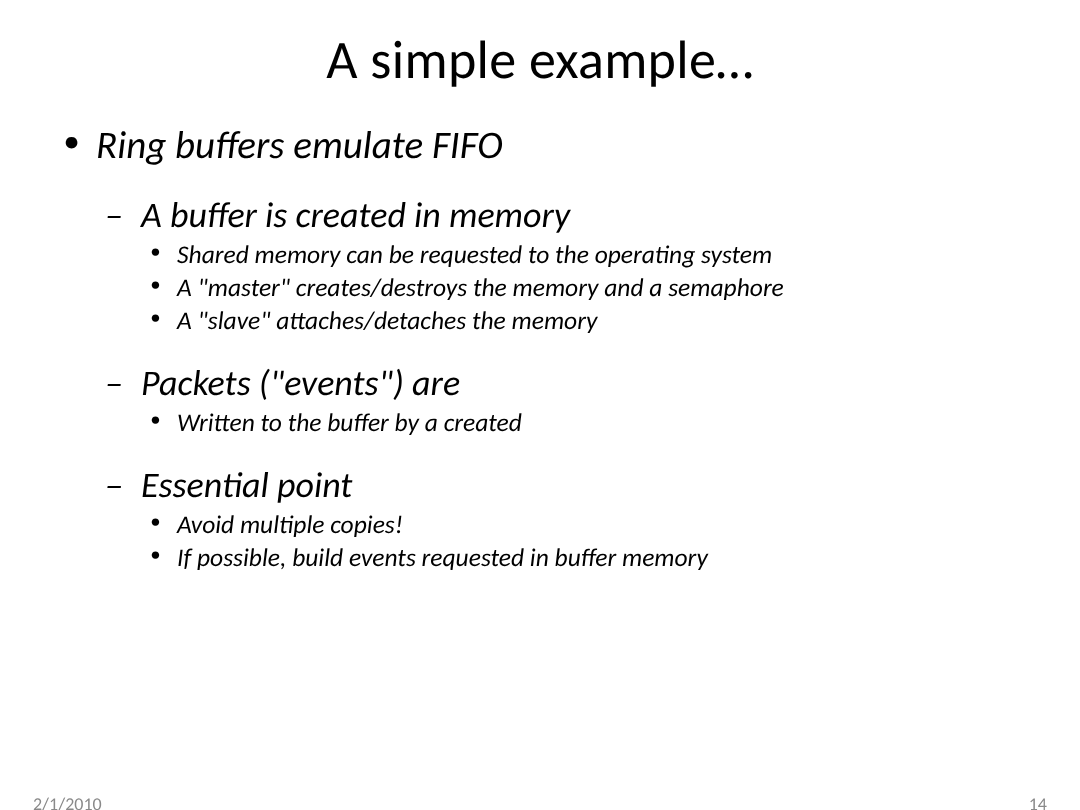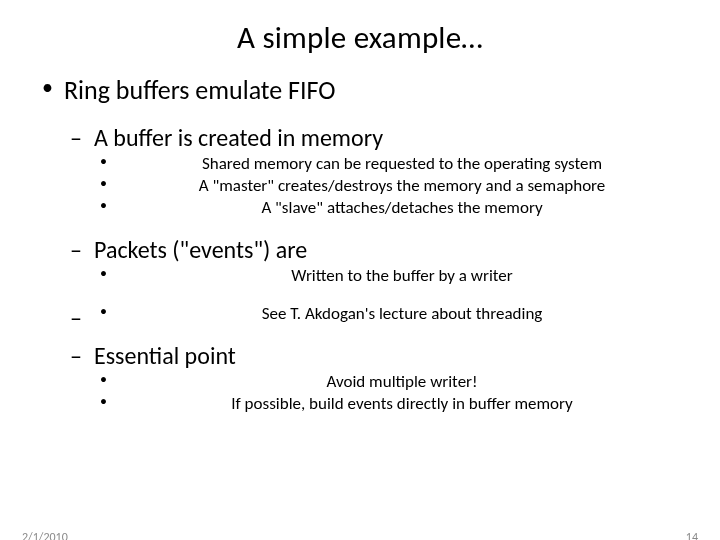--- a/index.html
+++ b/index.html
@@ -14,35 +14,36 @@
     position: relative;
   }
   .slide {
     position: relative;
     width: 720px;
     height: 540px;
     box-sizing: border-box;
   }
   .title {
     text-align: center;
-    font-size: 31px;
+    font-size: 36px;
     font-weight: 400;
     margin: 18px 0 18px 0;
     letter-spacing: 0.2px;
   }
   .content {
     padding: 0 34px 0 34px;
   }
   ul {
     margin: 0;
     padding: 0;
     list-style: none;
   }
   li {
     position: relative;
+    font-style: italic;
   }
 
   
   .lvl1 > li {
     padding-left: 30px;
     font-size: 26px;
     line-height: 1.25;
     margin-bottom: 2px;
   }
   .lvl1 > li::before {
@@ -66,21 +67,20 @@
   .lvl2 > li::before {
     content: "–";
     position: absolute;
     left: 6px;
     top: 0;
   }
 
   
   .lvl3 {
     margin-top: 0;
-    text-align: center;
   }
   .lvl3 > li {
     padding-left: 24px;
     font-size: 17px;
     line-height: 1.3;
   }
   .lvl3 > li::before {
     content: "•";
     position: absolute;
     left: 6px;
@@ -119,33 +119,30 @@
             <span>A buffer is created in memory</span>
             <ul class="lvl3">
               <li><span>Shared memory can be requested to the operating system</span></li>
               <li><span>A "master" creates/destroys the memory and a semaphore</span></li>
               <li><span>A "slave" attaches/detaches the memory</span></li>
             </ul>
           </li>
           <li>
             <span>Packets ("events") are</span>
             <ul class="lvl3">
-              <li><span>Written to the buffer by a writer</span></li>
+              <li><span>Written to the buffer by a created</span></li>
             </ul>
           </li>
           <li>
-            <ul class="lvl3">
-              <li><span>See T. Akdogan's lecture about threading</span></li>
-            </ul>
           </li>
           <li>
             <span>Essential point</span>
             <ul class="lvl3">
-              <li><span>Avoid multiple writer!</span></li>
-              <li><span>If possible, build events directly in buffer memory</span></li>
+              <li><span>Avoid multiple copies!</span></li>
+              <li><span>If possible, build events requested in buffer memory</span></li>
             </ul>
           </li>
         </ul>
       </li>
     </ul>
   </div>
 
   <div class="footer-date">2/1/2010</div>
   <div class="footer-page">14</div>
 </div>

